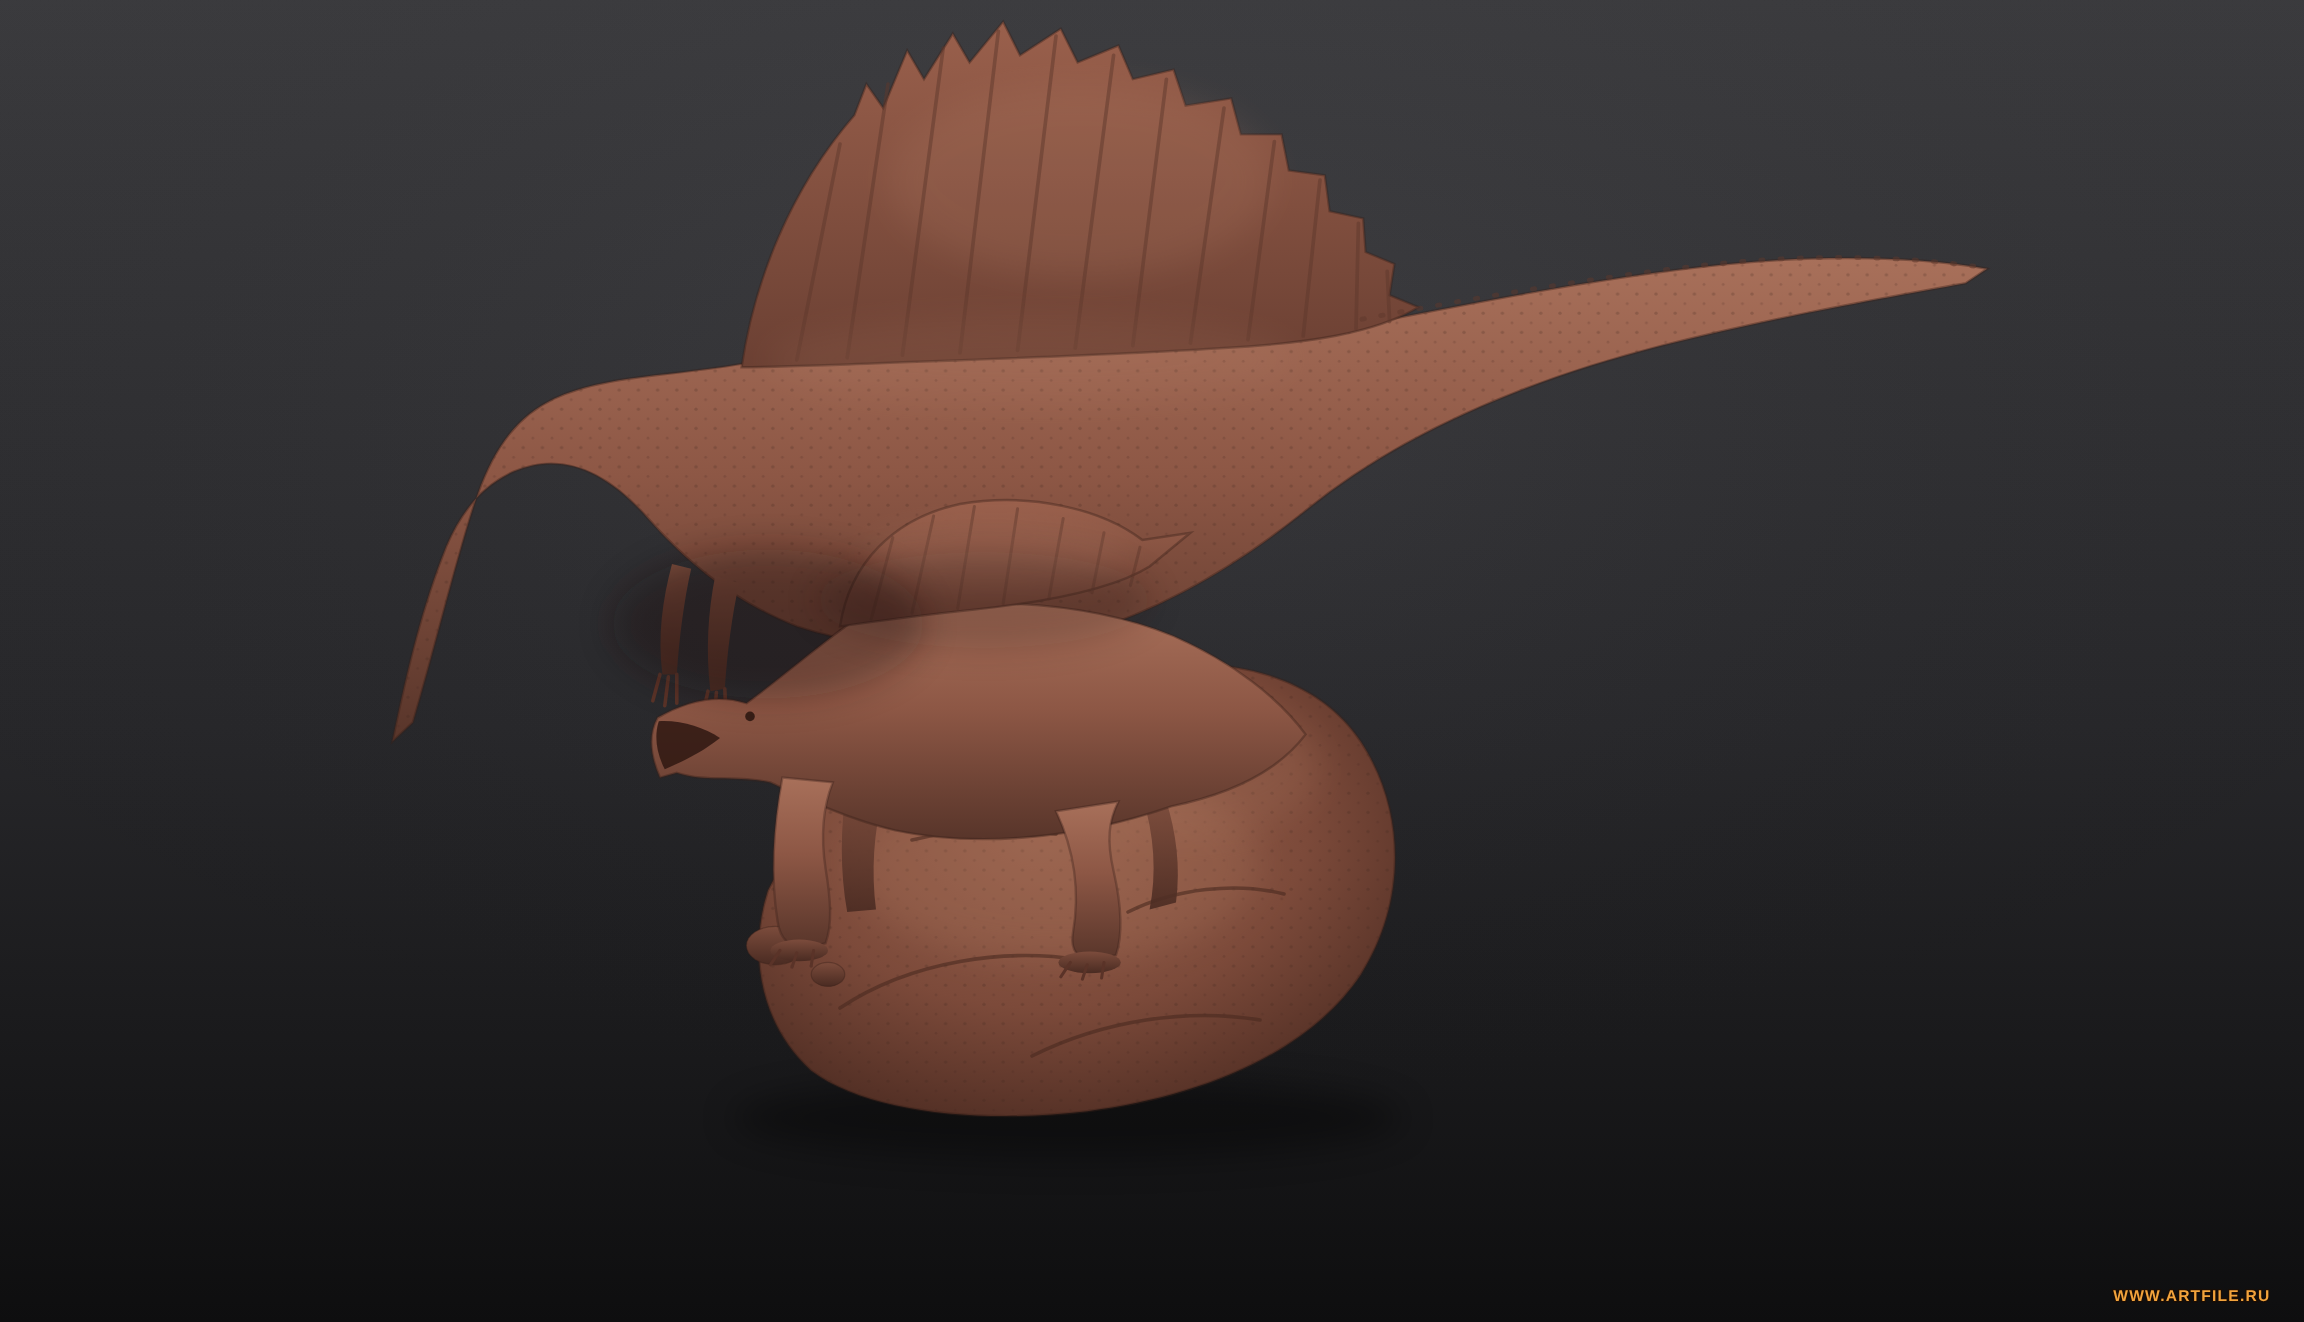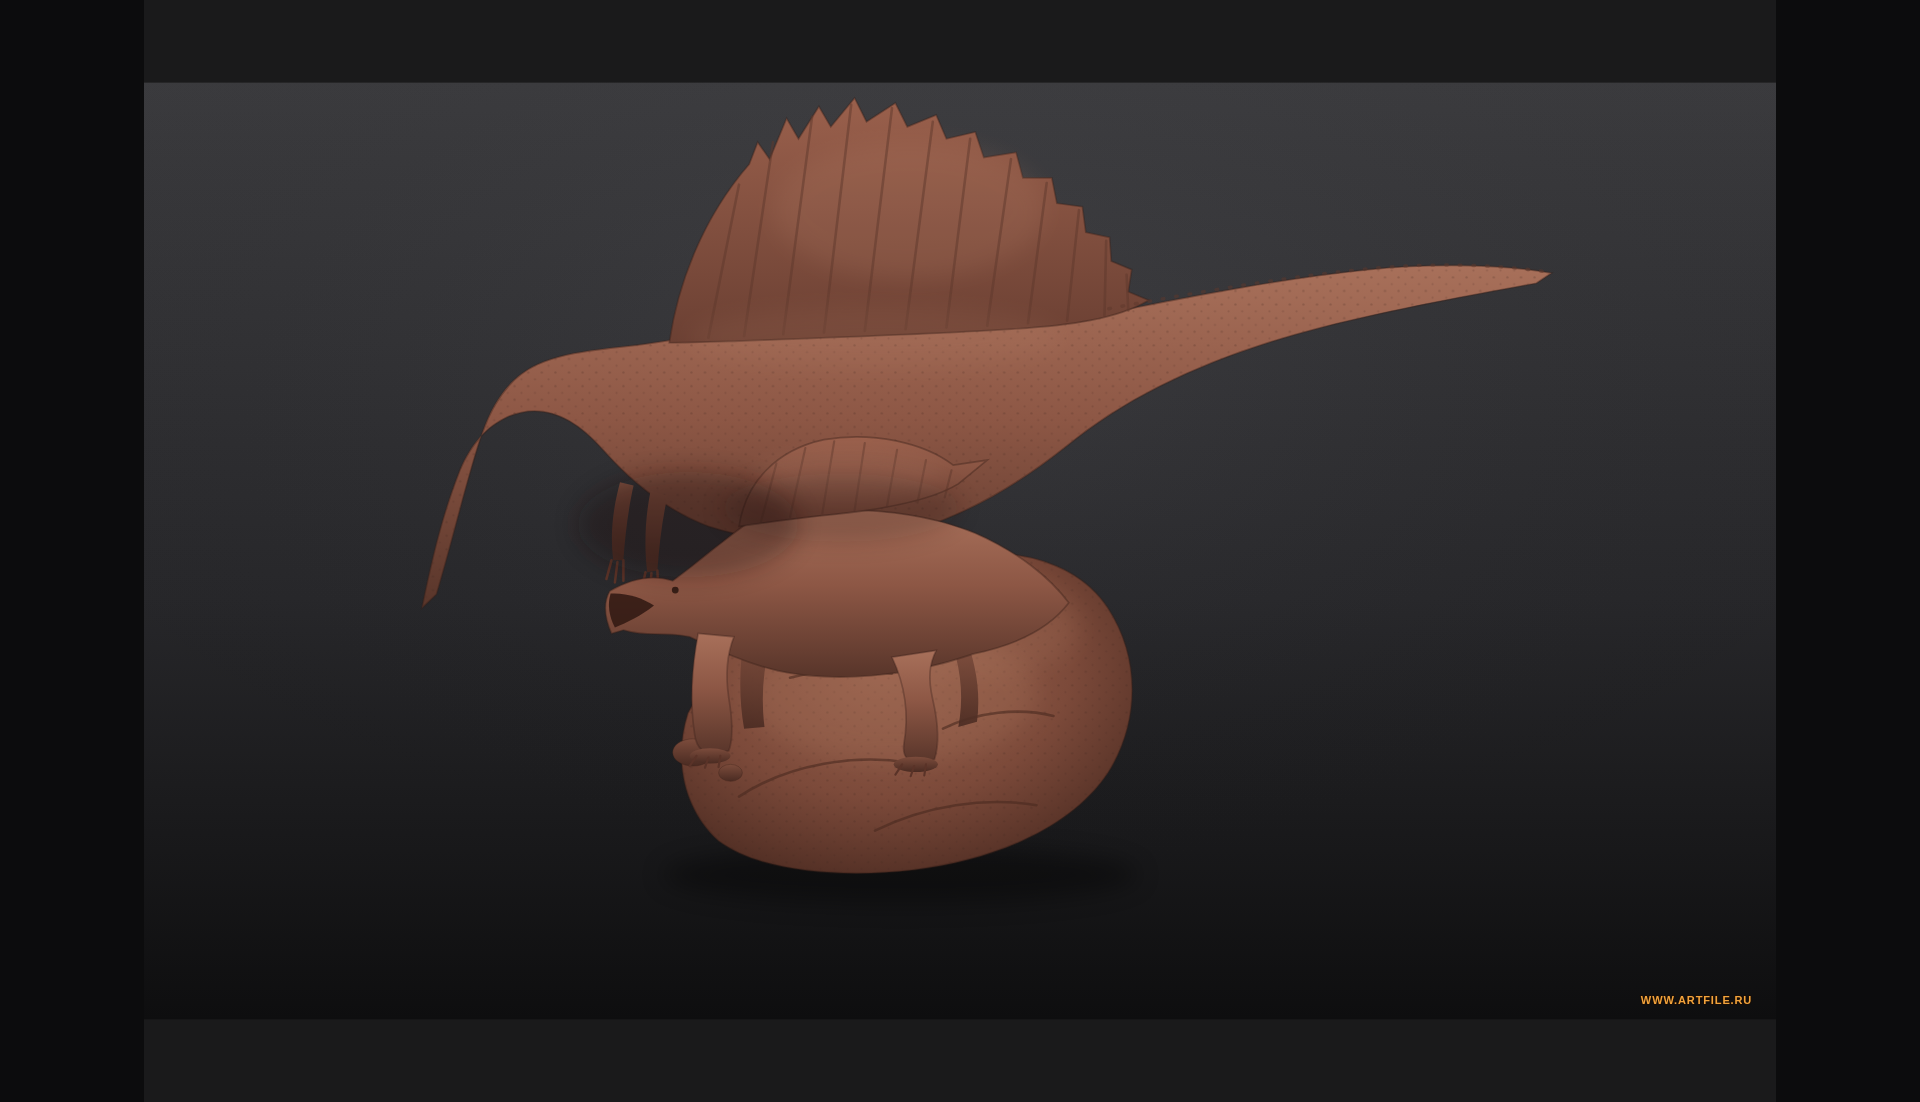--- a/index.html
+++ b/index.html
@@ -3,21 +3,21 @@
 <meta charset="utf-8">
 <style>
   html, body {
     margin: 0;
     padding: 0;
     background: #0c0c0d;
     font-family: "Liberation Sans", sans-serif;
   }
   .stage {
     position: relative;
-    width: 1632px;
+    width: 1920px;
     height: 1102px;
     overflow: hidden;
     margin: 0 auto;
     background: #1a1a1b;
   }
   .scene {
     display: block;
     width: 100%;
     height: 100%;
   }

